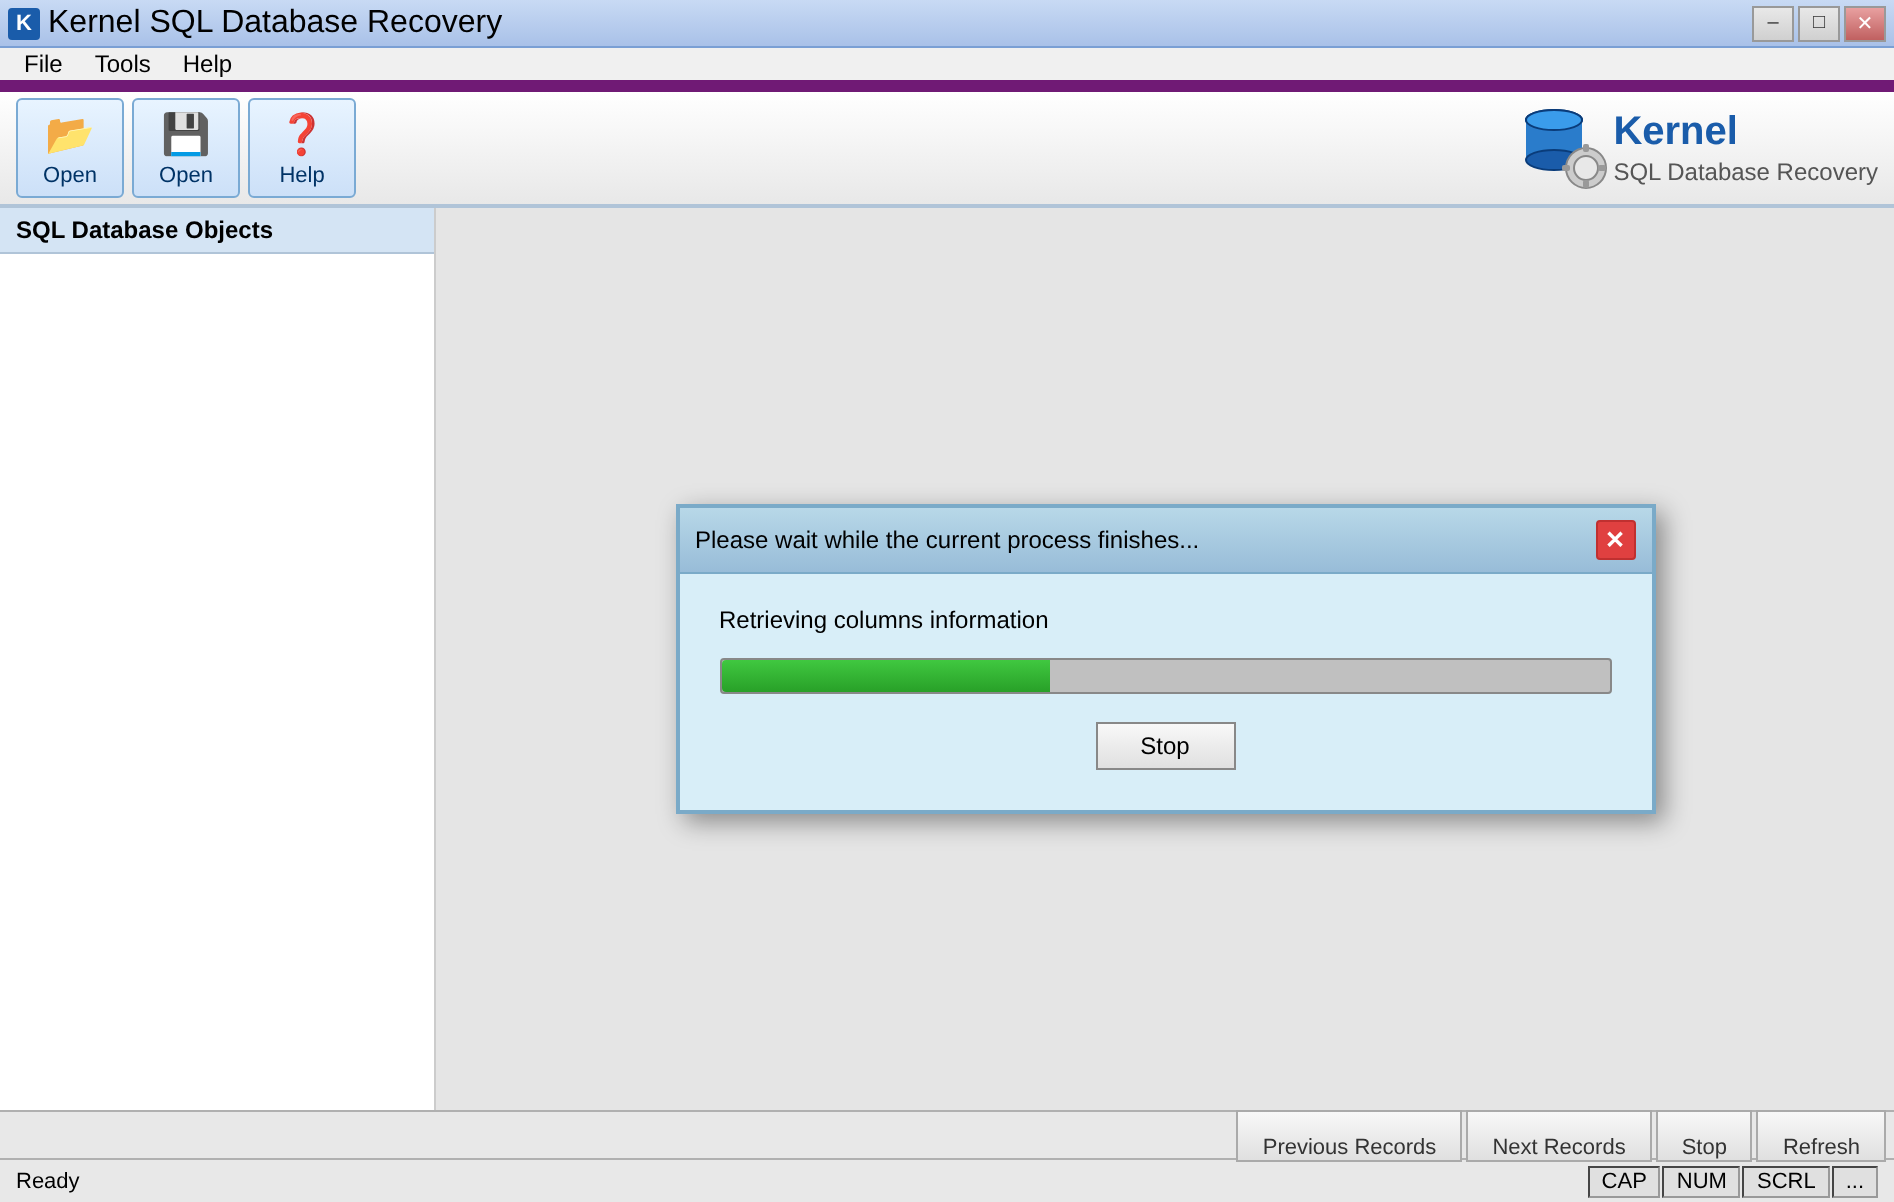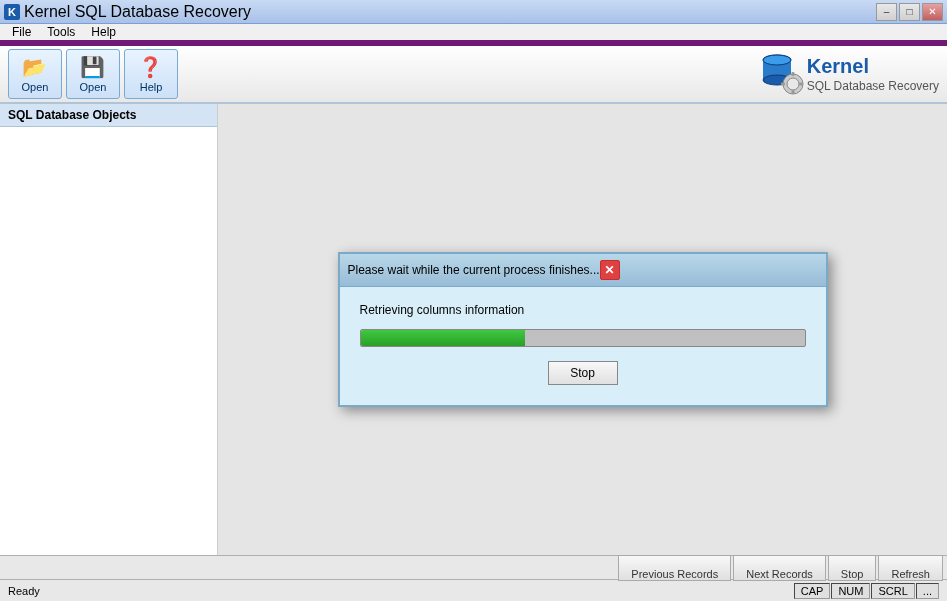--- a/index.html
+++ b/index.html
@@ -224,21 +224,21 @@
       background: #b8d8e8;
       border: 2px solid #7aaac8;
       box-shadow: 4px 4px 12px rgba(0,0,0,0.4);
       position: relative;
     }
     #modal-title-bar {
       background: linear-gradient(to bottom, #b8d8e8, #98bcd8);
       padding: 6px 8px;
       display: flex;
       align-items: center;
-      justify-content: flex-start;
+      justify-content: space-between;
       border-bottom: 1px solid #7aaac8;
     }
     #modal-title-text {
       font-size: 12px;
       color: #000;
       font-weight: normal;
     }
     #modal-close-btn {
       width: 20px;
       height: 20px;

